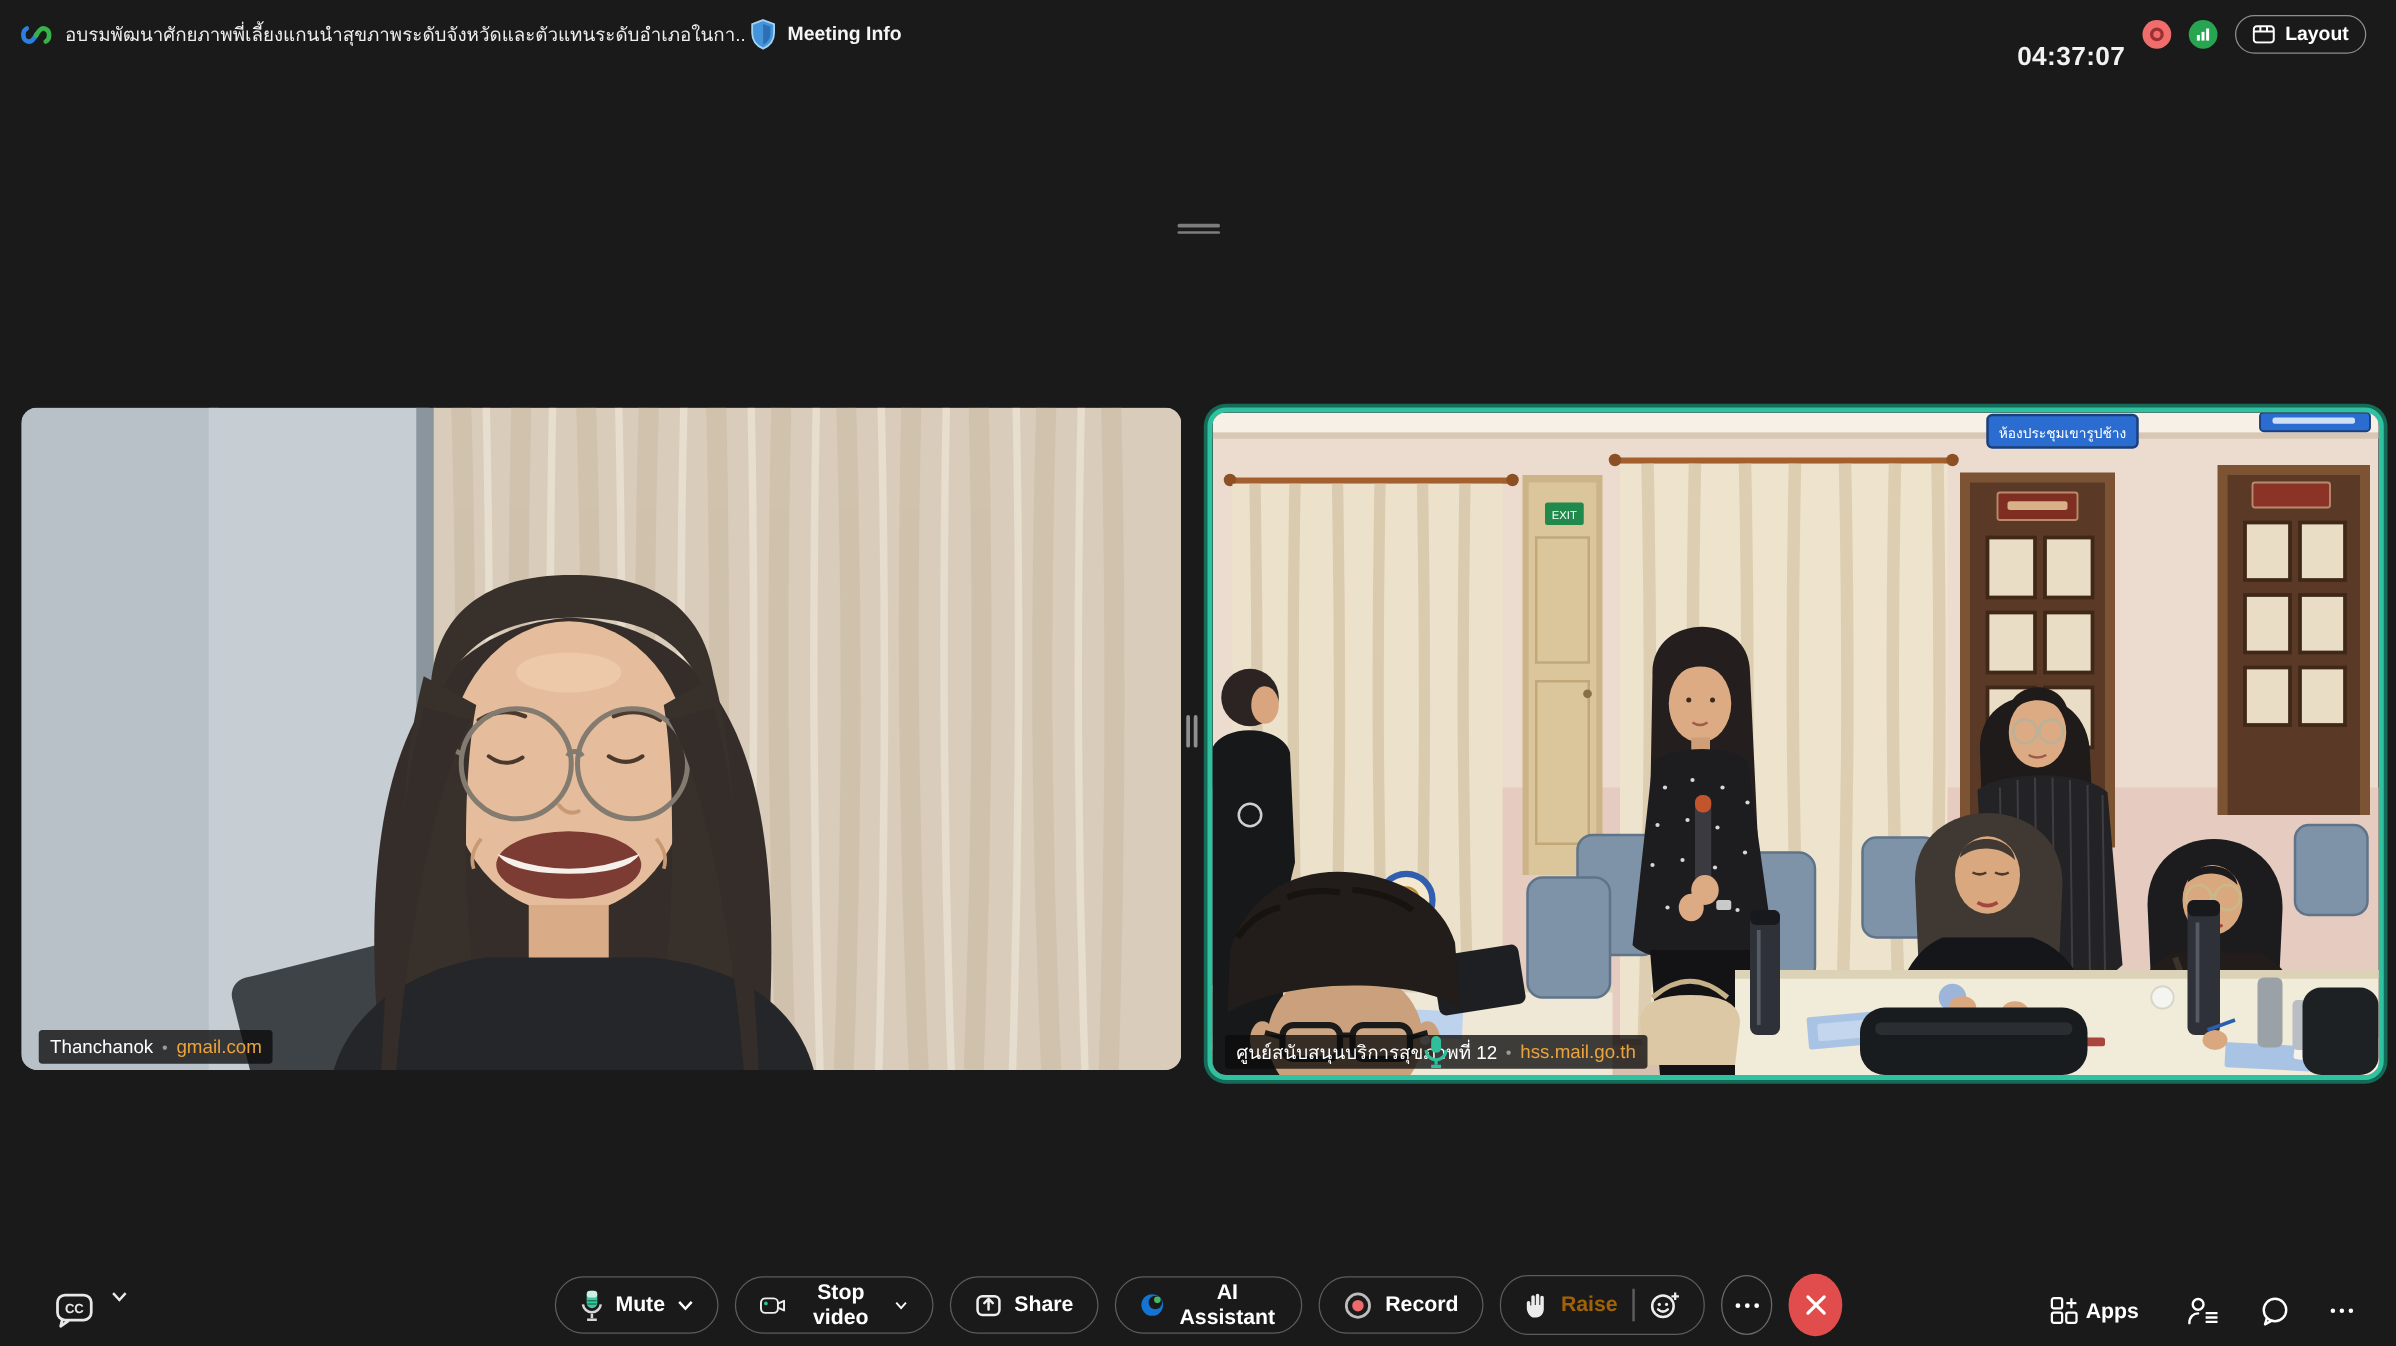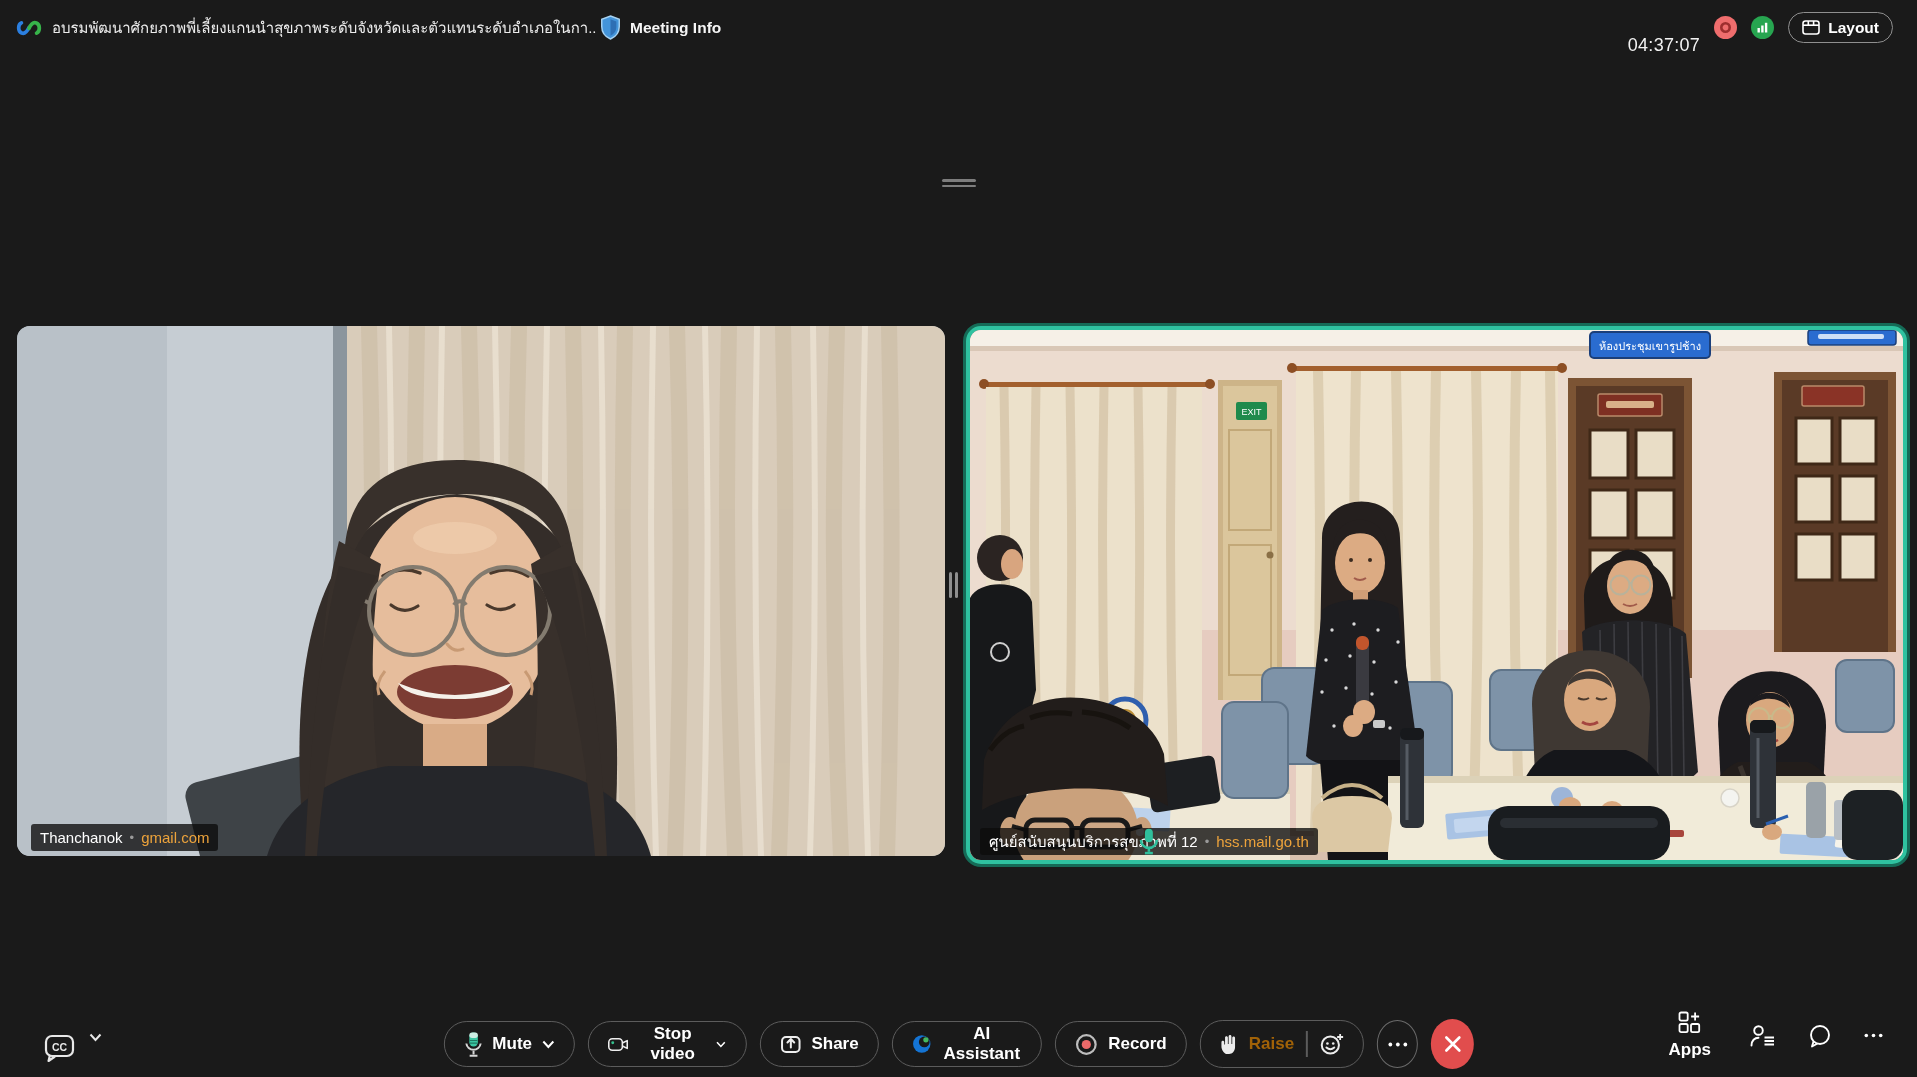--- a/index.html
+++ b/index.html
@@ -5,21 +5,21 @@
   html,body{margin:0;padding:0;background:#111;}
   .app{position:relative;width:1917px;height:1077px;background:#1a1a1a;overflow:hidden;
        font-family:"Liberation Sans","DejaVu Sans",sans-serif;color:#f2f2f2;}
   
   .topbar{position:absolute;left:0;top:0;width:1917px;height:55px;display:flex;align-items:center;}
   .tb-left{position:absolute;left:16px;top:0;height:55px;display:flex;align-items:center;gap:10px;}
   .tb-title{font-size:15px;color:#ededed;max-width:545px;white-space:nowrap;overflow:hidden;}
   .tb-center{position:absolute;left:600px;top:0;height:55px;display:flex;align-items:center;gap:9px;justify-content:center;}
   .tb-meetinfo{font-size:15.5px;font-weight:700;color:#f5f5f5;}
   .tb-right{position:absolute;right:24px;top:0;height:55px;display:flex;align-items:center;gap:14px;}
-  .clock{font-size:18px;font-weight:400;letter-spacing:.3px;margin-top:36px;}
+  .clock{font-size:21px;font-weight:700;letter-spacing:.3px;margin-top:36px;}
   .badge{width:23px;height:23px;border-radius:50%;display:flex;align-items:center;justify-content:center;}
   .badge.red{background:#ef6d6d;}
   .badge.green{background:#27a550;}
   .layout-btn{height:31px;border:1.5px solid #8f8f8f;border-radius:16px;display:flex;align-items:center;
               gap:8px;padding:0 13px;background:transparent;color:#fff;cursor:pointer;}
   .layout-btn span{font-size:15.5px;font-weight:700;}
   
   .popup{position:absolute;left:858px;top:60px;width:200px;height:112px;background:#2e2e2e;
          border-radius:10px;box-shadow:0 2px 10px rgba(0,0,0,.45);}
   .popup-name{margin-top:17px;text-align:center;font-size:17px;color:#fff;}
@@ -49,21 +49,21 @@
                    align-items:center;gap:13px;}
   .pill{height:46px;border:1.5px solid #5c5c5c;border-radius:23px;background:transparent;display:flex;
         align-items:center;gap:10px;padding:0 19px;color:#fff;cursor:pointer;}
   .pill span{font-size:17px;font-weight:700;}
   .pill .vdiv{width:1.5px;height:26px;background:#5c5c5c;margin:0 2px;}
   .circle-btn{width:48px;height:48px;border-radius:50%;border:1.5px solid #6a6a6a;background:transparent;
               display:flex;align-items:center;justify-content:center;cursor:pointer;}
   .leave-btn{width:50px;height:50px;border-radius:50%;border:none;background:#e14d4d;display:flex;
              align-items:center;justify-content:center;cursor:pointer;}
   .right-controls{position:absolute;right:34px;bottom:16px;display:flex;align-items:center;gap:32px;}
-  .apps-btn{display:flex;align-items:center;gap:6px;color:#fff;cursor:pointer;background:none;border:none;flex-direction:column;}
+  .apps-btn{display:flex;align-items:center;gap:6px;color:#fff;cursor:pointer;background:none;border:none;}
   .apps-btn span{font-size:17px;font-weight:700;color:#fff;}
   .icon-btn{background:none;border:none;padding:0;cursor:pointer;display:flex;align-items:center;}
 </style>
 </head>
 <body>
 
 <div class="app">
 
   <header class="topbar">
     <div class="tb-left">

